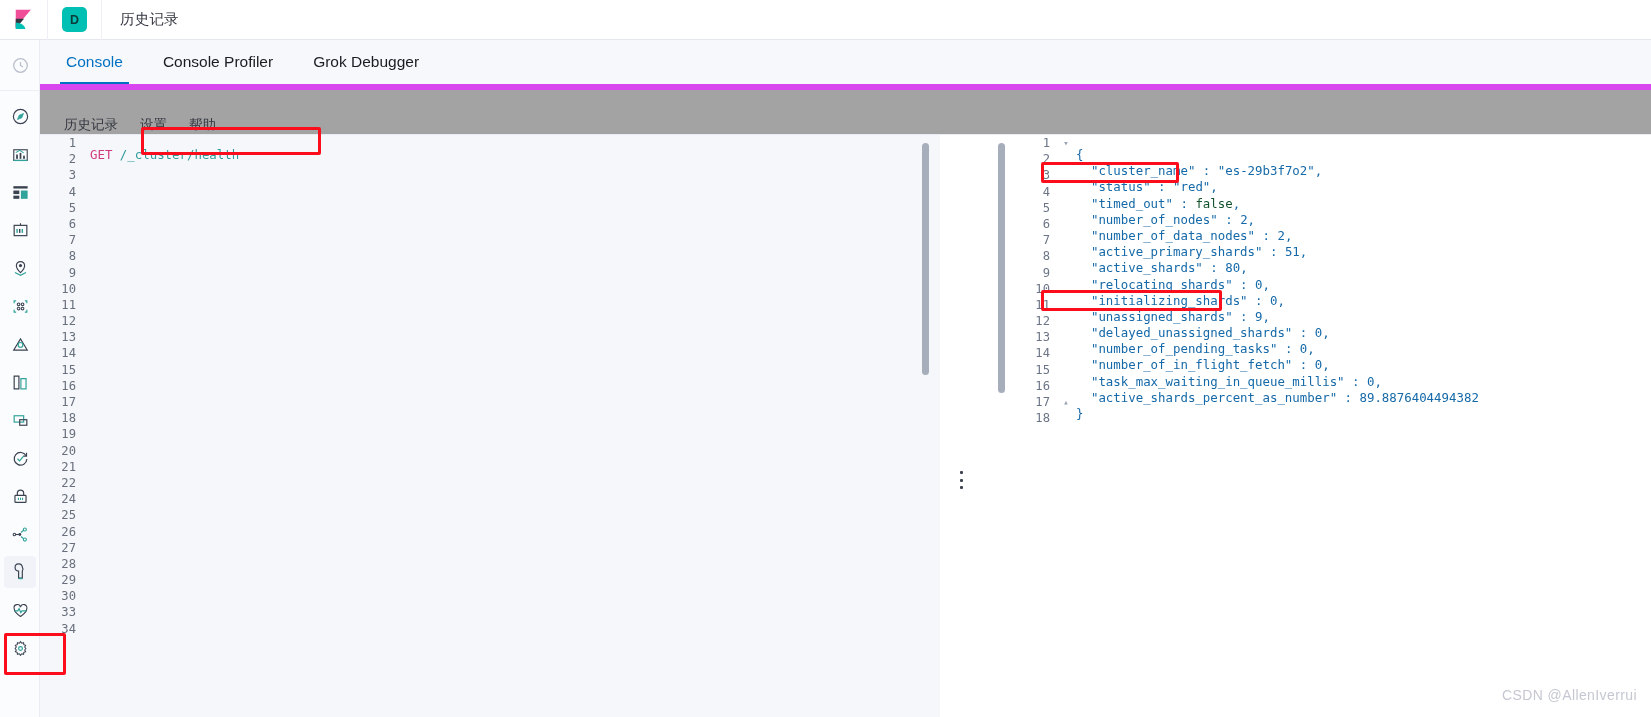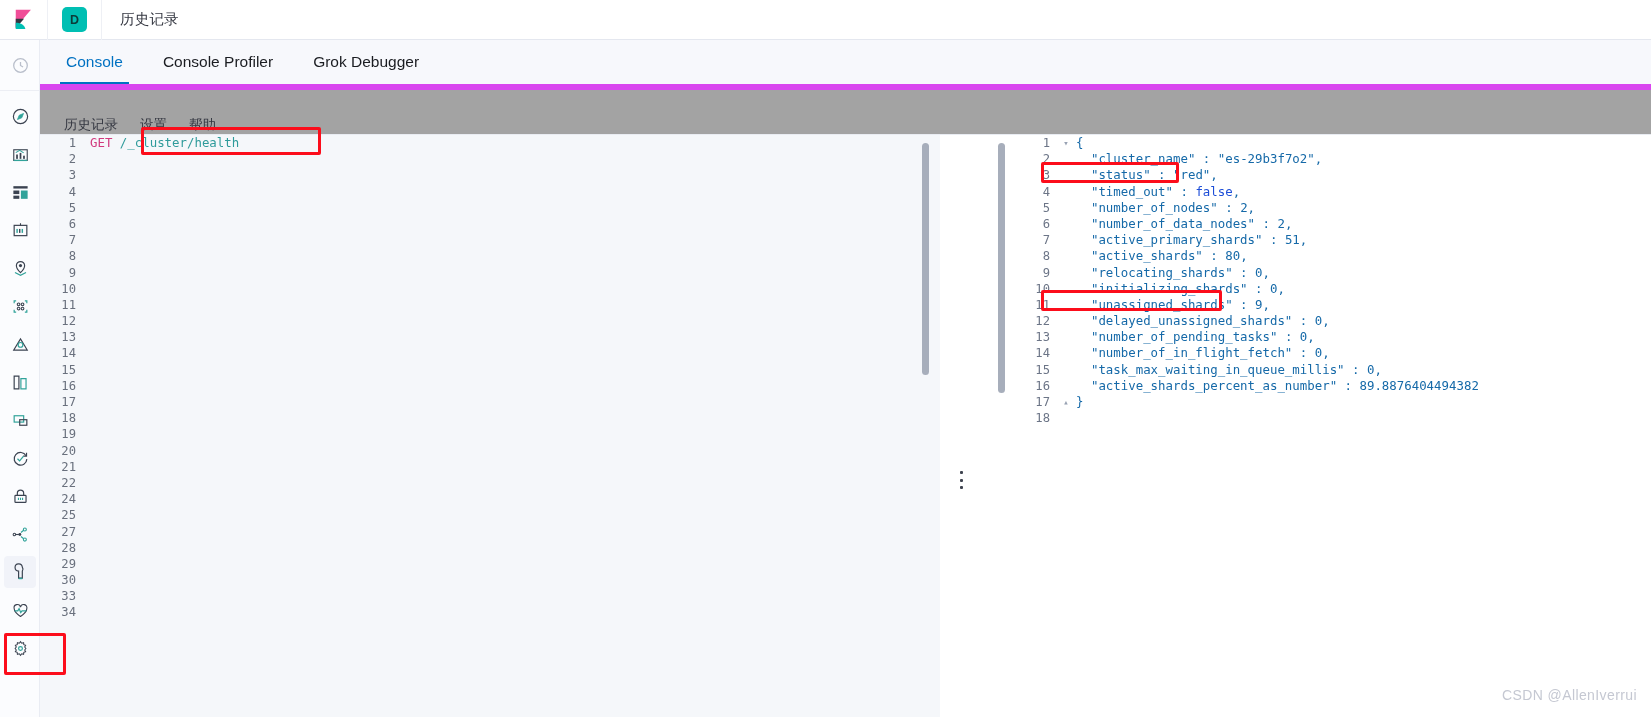--- a/index.html
+++ b/index.html
@@ -147,39 +147,39 @@
     padding-right: 10px;
     color: #6c7587;
     flex: 0 0 46px;
     font-size: 12.2px;
   }
   .pane-left .ln { color: #69707d; }
   .fold {
     width: 12px; flex: 0 0 12px;
     color: #98a2b3; font-size: 9px; text-align: center;
   }
-  .txt { padding-left: 4px; }
+  .txt { padding-left: 4px; margin-top: 12px; }
 
   .pane-left .code-line { background: #f5f7fa; }
   .left-gutter-bg {
     position: absolute; top:0; left: 0; width: 46px; height: 583px;
     background: #f5f7fa;
   }
   .left-body-bg {
     position: absolute; top:0; left: 46px; width: 854px; height: 583px;
     background: #f5f7fa;
   }
 
   
   .tok-method { color: #d13a7e; }
   .tok-url    { color: #2f9b9b; }
   .resp-key   { color: #1569a8; }
   .resp-str   { color: #1569a8; }
   .resp-num   { color: #1569a8; }
-  .resp-bool  { color: #1d4ed8; }
+  .resp-bool  { color: #14532d; }
   .resp-punct { color: #1569a8; }
 
   
   .vscroll {
     position: absolute;
     width: 7px; border-radius: 4px;
     background: #a7aebb;
   }
   .scroll-left  { top: 8px; right: 11px; height: 232px; }
   .scroll-right { top: 8px; left: 10px;  height: 250px; }
@@ -417,20 +417,21 @@
             <div class="code-line"><span class="ln">15</span><span class="txt"></span></div>
             <div class="code-line"><span class="ln">16</span><span class="txt"></span></div>
             <div class="code-line"><span class="ln">17</span><span class="txt"></span></div>
             <div class="code-line"><span class="ln">18</span><span class="txt"></span></div>
             <div class="code-line"><span class="ln">19</span><span class="txt"></span></div>
             <div class="code-line"><span class="ln">20</span><span class="txt"></span></div>
             <div class="code-line"><span class="ln">21</span><span class="txt"></span></div>
             <div class="code-line"><span class="ln">22</span><span class="txt"></span></div>
             <div class="code-line"><span class="ln">24</span><span class="txt"></span></div>
             <div class="code-line"><span class="ln">25</span><span class="txt"></span></div>
+            <div class="code-line"><span class="ln">26</span><span class="txt"></span></div>
             <div class="code-line"><span class="ln">27</span><span class="txt"></span></div>
             <div class="code-line"><span class="ln">28</span><span class="txt"></span></div>
             <div class="code-line"><span class="ln">29</span><span class="txt"></span></div>
             <div class="code-line"><span class="ln">30</span><span class="txt"></span></div>
             <div class="code-line"><span class="ln">33</span><span class="txt"></span></div>
             <div class="code-line"><span class="ln">34</span><span class="txt"></span></div>
           </div>
         <div class="vscroll scroll-left"></div>
       </div>
 

